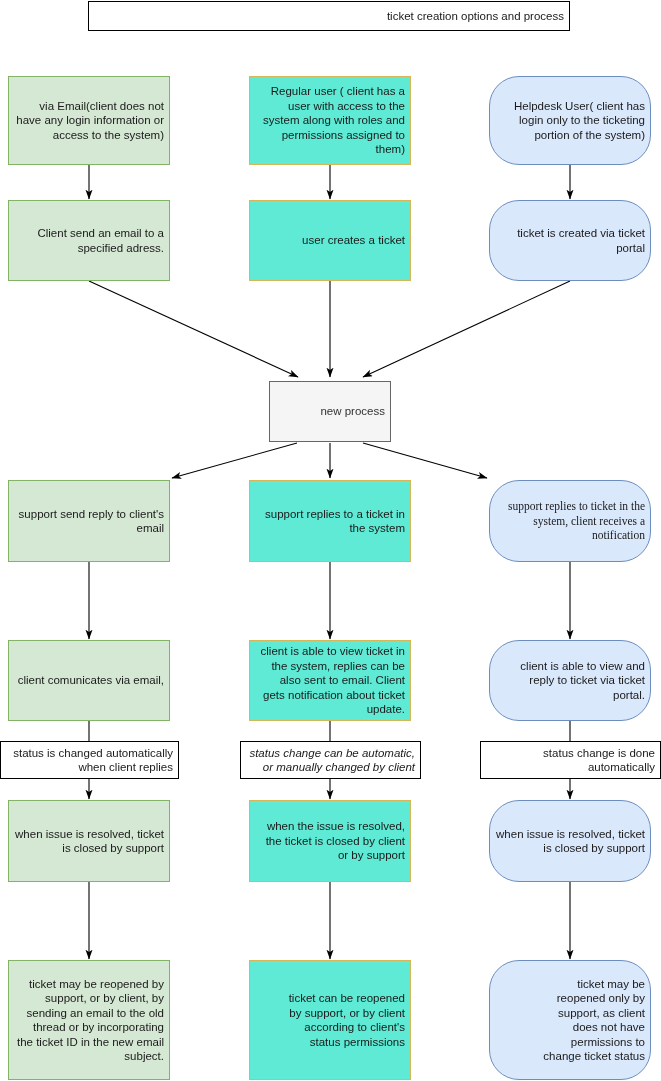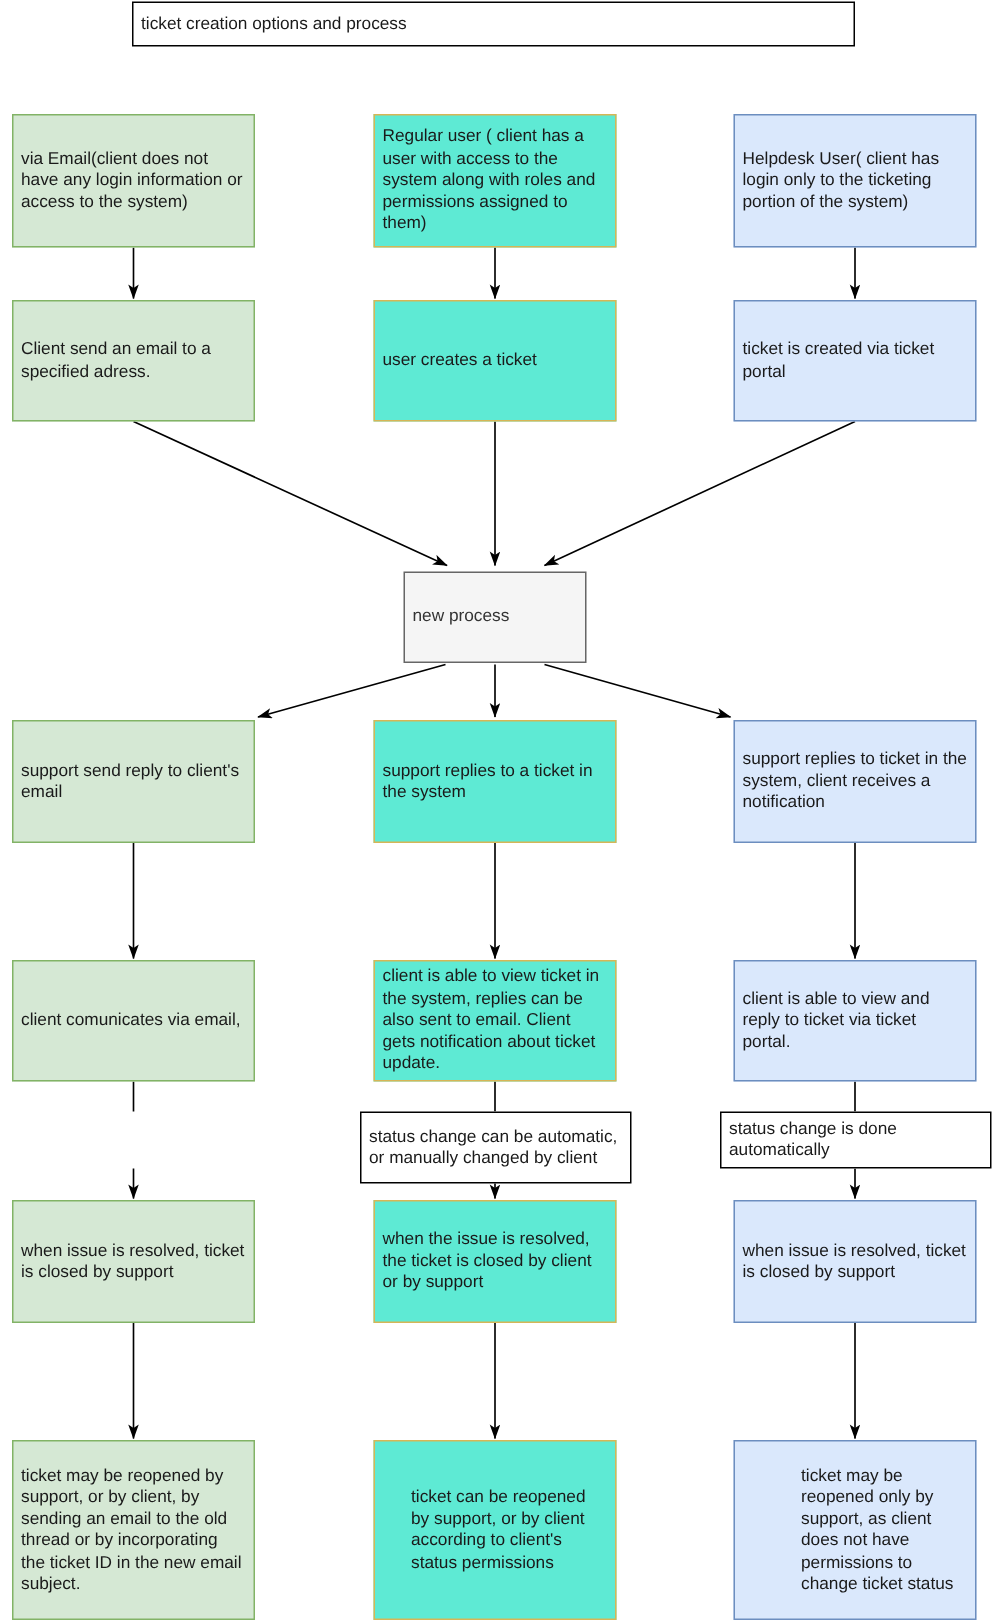--- a/index.html
+++ b/index.html
@@ -26,39 +26,40 @@
     width: 661px;
     height: 1081px;
     pointer-events: none;
   }
   .node {
     position: absolute;
     box-sizing: border-box;
     display: flex;
     align-items: center;
     justify-content: center;
-    text-align: left;
+    text-align: right;
     font-size: 11.5px;
     line-height: 14.5px;
     color: #1a1a1a;
     padding: 2px 5px;
     border-width: 1px;
     border-style: solid;
   }
   .node-green {
     background: #d5e8d4;
     border-color: #82b366;
   }
   .node-yellow {
     background: #5eead4;
     border-color: #d6b656;
   }
   .node-blue {
     background: #dae8fc;
     border-color: #6c8ebf;
+    border-radius: 30px;
   }
   .node-white {
     background: #ffffff;
     border-color: #000000;
   }
   .node-grey {
     background: #f5f5f5;
     border-color: #666666;
     color: #333333;
   }
@@ -140,35 +141,38 @@
   <div class="node node-grey" style="left:269px; top:381px; width:122px; height:61px;">
     <span>new process</span>
   </div>
 
   <div class="node node-green" style="left:8px; top:480px; width:162px; height:82px;">
     <span>support send reply to client's email</span>
   </div>
   <div class="node node-yellow" style="left:249px; top:480px; width:162px; height:82px;">
     <span>support replies to a ticket in the system</span>
   </div>
-  <div class="node node-blue" style="left:489px; top:480px; width:162px; height:82px;">
+  <div class="node node-blue" style="left:489px; top:480px; width:162px; height:82px;font-family:Liberation Serif, serif;">
     <span>support replies to ticket in the system, client receives a notification</span>
   </div>
 
   <div class="node node-green" style="left:8px; top:640px; width:162px; height:81px;">
     <span>client comunicates via email,</span>
   </div>
   <div class="node node-yellow" style="left:249px; top:640px; width:162px; height:81px;">
     <span>client is able to view ticket in the system, replies can be also sent to email. Client gets notification about ticket update.</span>
   </div>
   <div class="node node-blue" style="left:489px; top:640px; width:162px; height:81px;">
     <span>client is able to view and reply to ticket via ticket portal.</span>
   </div>
 
-  <div class="node node-white" style="left:240px; top:741px; width:181px; height:48px;">
+  <div class="node node-white" style="left:0px; top:741px; width:179px; height:38px;">
+    <span>status is changed automatically when client replies</span>
+  </div>
+  <div class="node node-white" style="left:240px; top:741px; width:181px; height:38px;font-style:italic;">
     <span>status change can be automatic, or manually changed by client</span>
   </div>
   <div class="node node-white" style="left:480px; top:741px; width:181px; height:38px;">
     <span>status change is done automatically</span>
   </div>
 
   <div class="node node-green" style="left:8px; top:800px; width:162px; height:82px;">
     <span>when issue is resolved, ticket is closed by support</span>
   </div>
   <div class="node node-yellow" style="left:249px; top:800px; width:162px; height:82px;">

